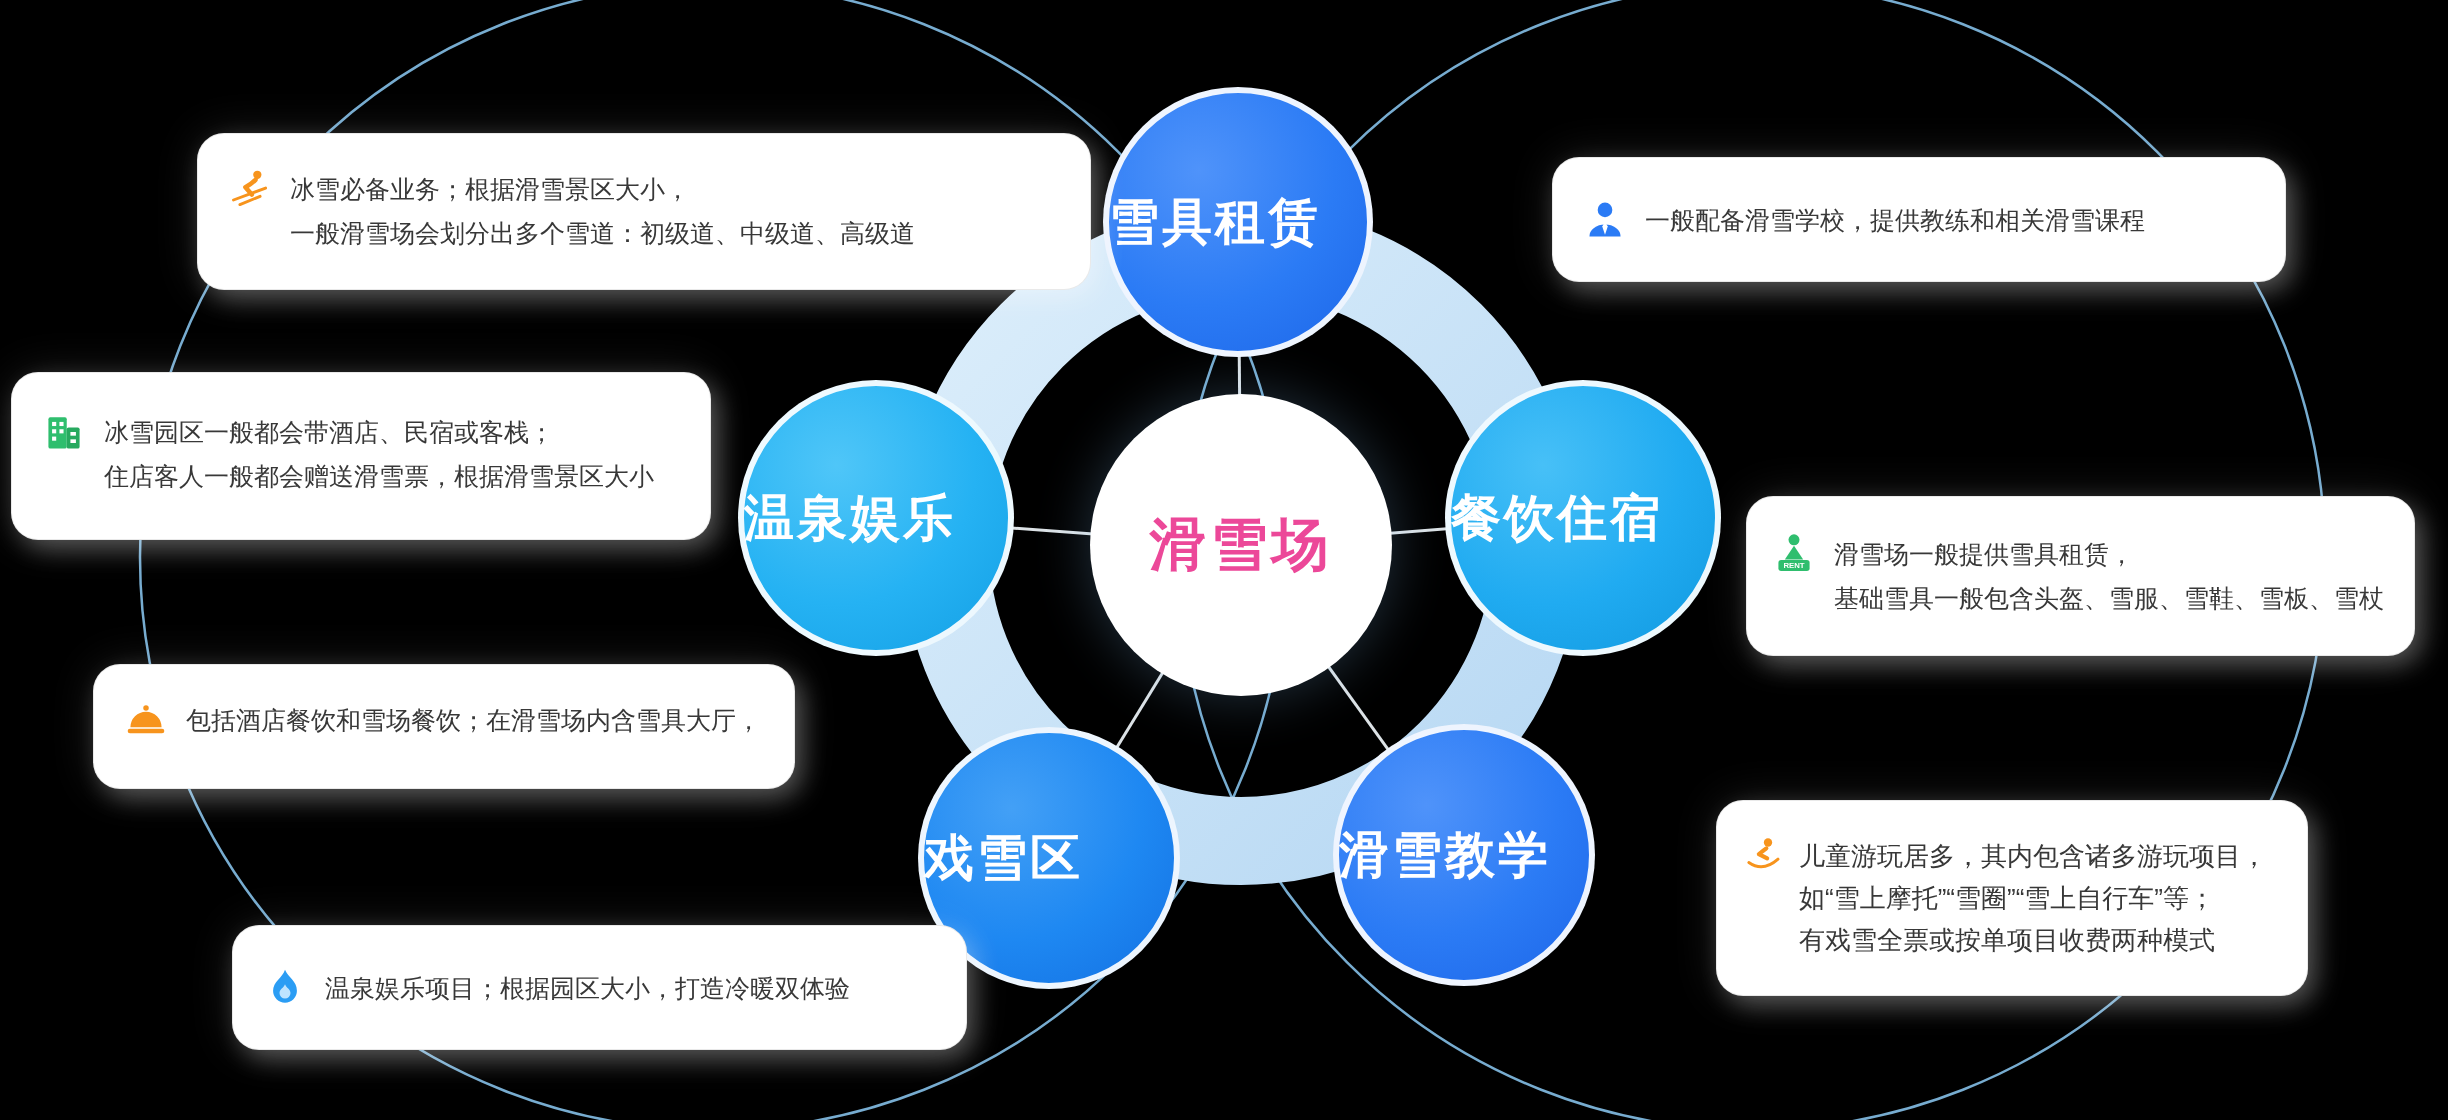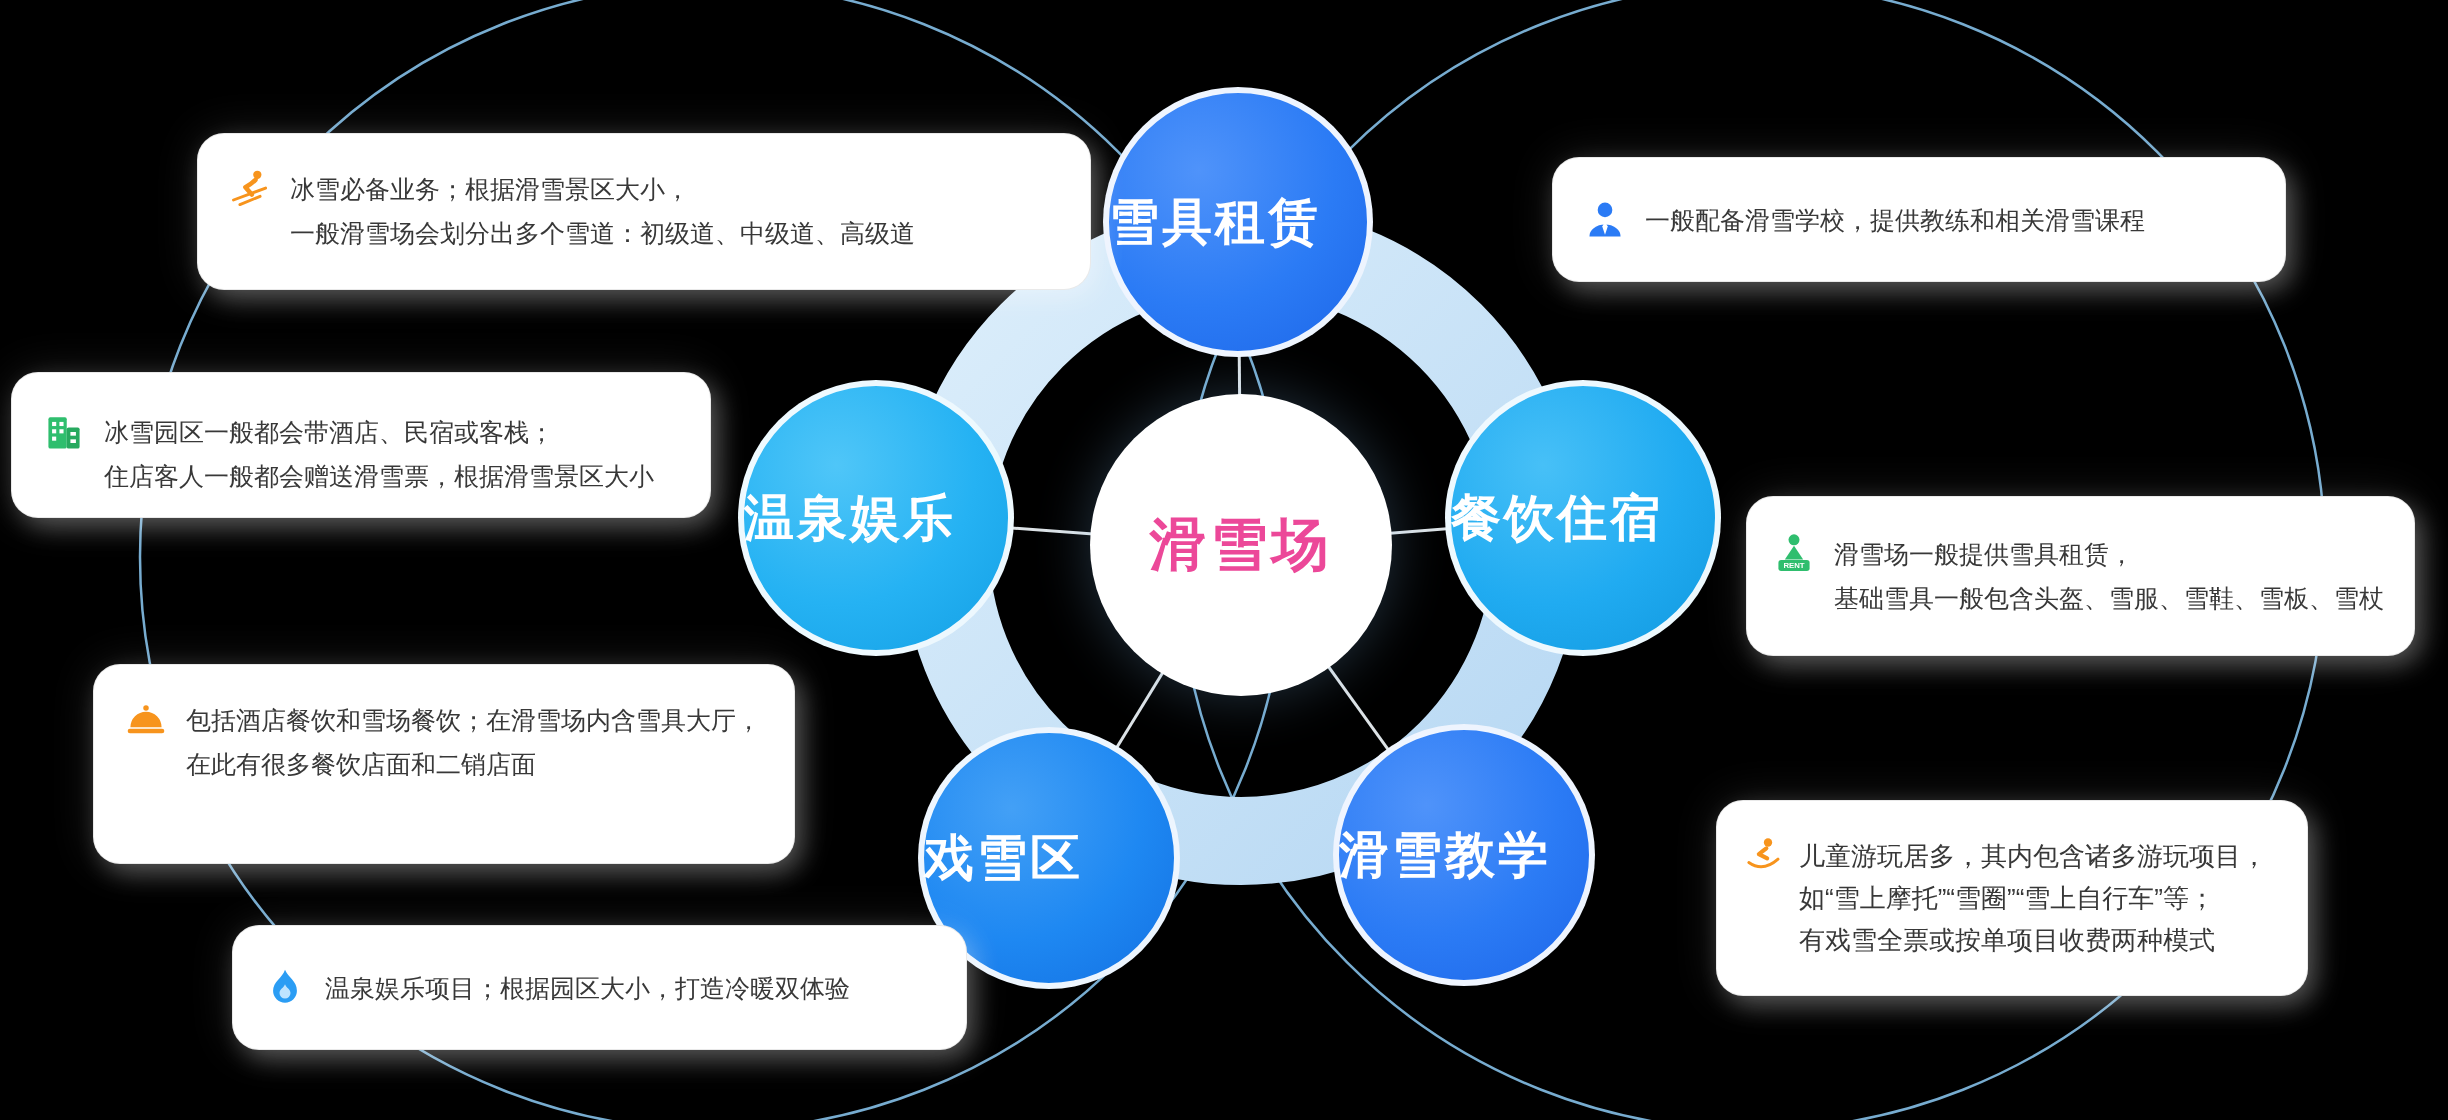--- a/index.html
+++ b/index.html
@@ -42,22 +42,22 @@
     display:flex;align-items:flex-start;gap:18px;padding-left:30px;padding-right:30px;
     color:#383838;font-size:25px;
     box-shadow:0 0 0 1px #e9e9e9, 8px 10px 26px rgba(255,255,255,0.30), 0 0 46px rgba(255,255,255,0.12);
   }
   .card.single{align-items:center;}
   .ln{white-space:nowrap;line-height:44px;}
   .icon{width:44px;height:44px;flex-shrink:0;display:inline-block;}
   .icon svg{width:100%;height:100%;display:block;}
 
   .c1{left:198px;top:134px;width:892px;height:155px;padding-top:33px;}
-  .c2{left:12px;top:373px;width:698px;height:144px;padding-top:37px;}
-  .c3{left:94px;top:665px;width:700px;height:198px;padding-top:33px;}
+  .c2{left:12px;top:373px;width:698px;height:166px;padding-top:37px;}
+  .c3{left:94px;top:665px;width:700px;height:123px;padding-top:33px;}
   .c4{left:233px;top:926px;width:733px;height:123px;}
   .c5{left:1553px;top:158px;width:732px;height:123px;}
   .c6{left:1747px;top:497px;width:667px;height:158px;padding-top:35px;justify-content:flex-end;}
   .c7{left:1717px;top:801px;width:590px;height:194px;padding-top:34px;padding-left:26px;padding-right:26px;gap:16px;}
   .c7 .ln{line-height:42px;font-size:26px;}
   .c7 .icon{width:40px;height:40px;}
 </style>
 </head>
 <body>
 
@@ -140,21 +140,20 @@
   <div class="card c3">
     <span class="icon">
       <svg viewBox="0 0 48 48">
         <circle cx="24" cy="11" r="3" fill="#f7941d"></circle>
         <path d="M7 32 a17 17 0 0 1 34 0 Z" fill="#f7941d"></path>
         <rect x="4" y="33.5" width="40" height="5" rx="2.5" fill="#f7941d"></rect>
       </svg>
     </span>
     <div>
       <div class="ln">包括酒店餐饮和雪场餐饮；在滑雪场内含雪具大厅，</div>
-      <div class="ln">在此有很多餐饮店面和二销店面</div>
     </div>
   </div>
 
   <div class="card c4 single">
     <span class="icon">
       <svg viewBox="0 0 48 48">
         <path d="M24 4 C27 12 37 16 37 27 A13 13 0 0 1 11 27 C11 17 21 13 24 4 Z" fill="#2b9df4"></path>
         <path d="M24 20 C25.5 24 30 25.5 30 29.5 A6 6 0 0 1 18 29.5 C18 25.5 22.5 24 24 20 Z" fill="#bfe4ff"></path>
       </svg>
     </span>

